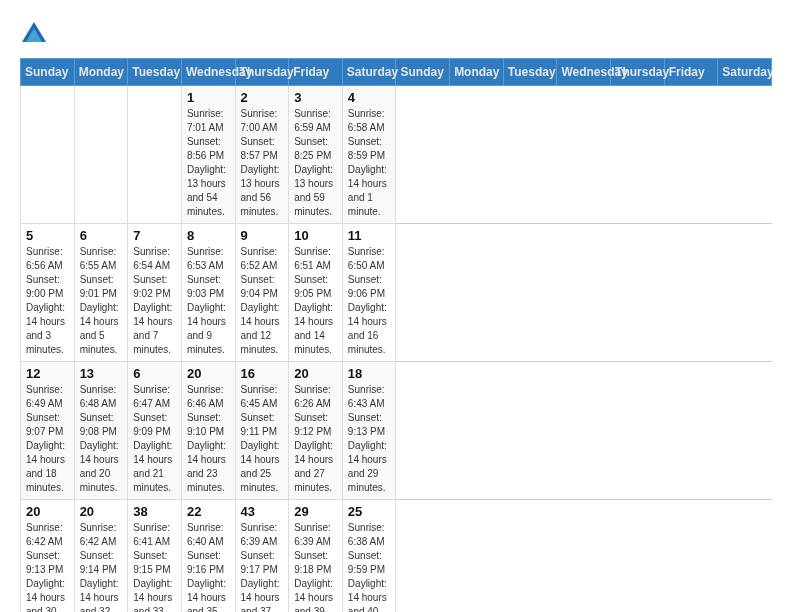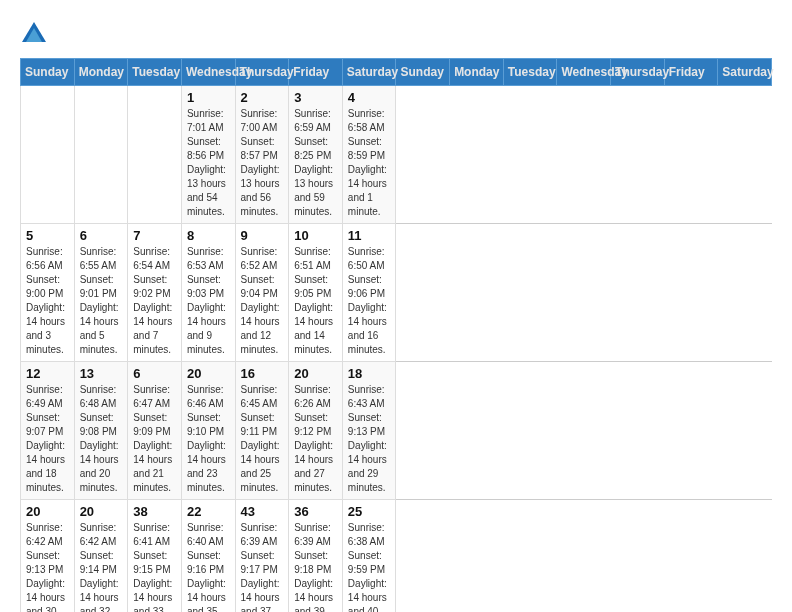--- a/index.html
+++ b/index.html
@@ -306,21 +306,21 @@
 and 35 minutes.</div>
         </td>
         <td>
           <div class="day-number">43</div>
           <div class="day-info">Sunrise: 6:39 AM
 Sunset: 9:17 PM
 Daylight: 14 hours
 and 37 minutes.</div>
         </td>
         <td>
-          <div class="day-number">36</div>
+          <div class="day-number">29</div>
           <div class="day-info">Sunrise: 6:39 AM
 Sunset: 9:18 PM
 Daylight: 14 hours
 and 39 minutes.</div>
         </td>
         <td>
           <div class="day-number">25</div>
           <div class="day-info">Sunrise: 6:38 AM
 Sunset: 9:59 PM
 Daylight: 14 hours

